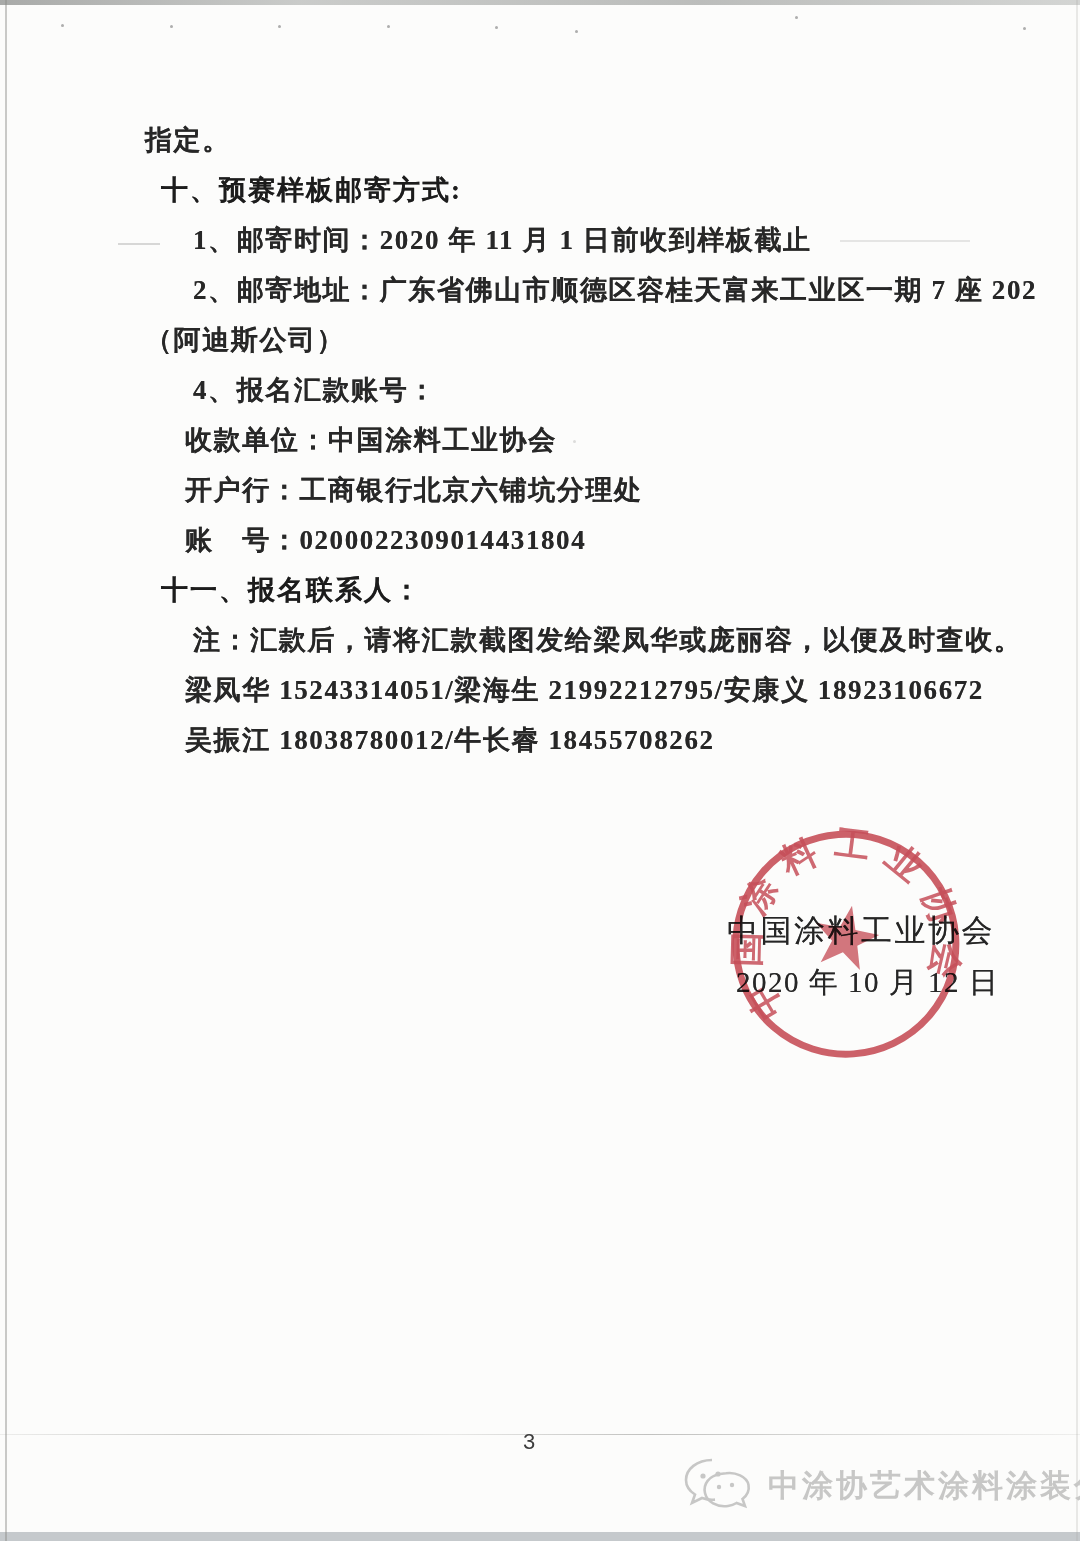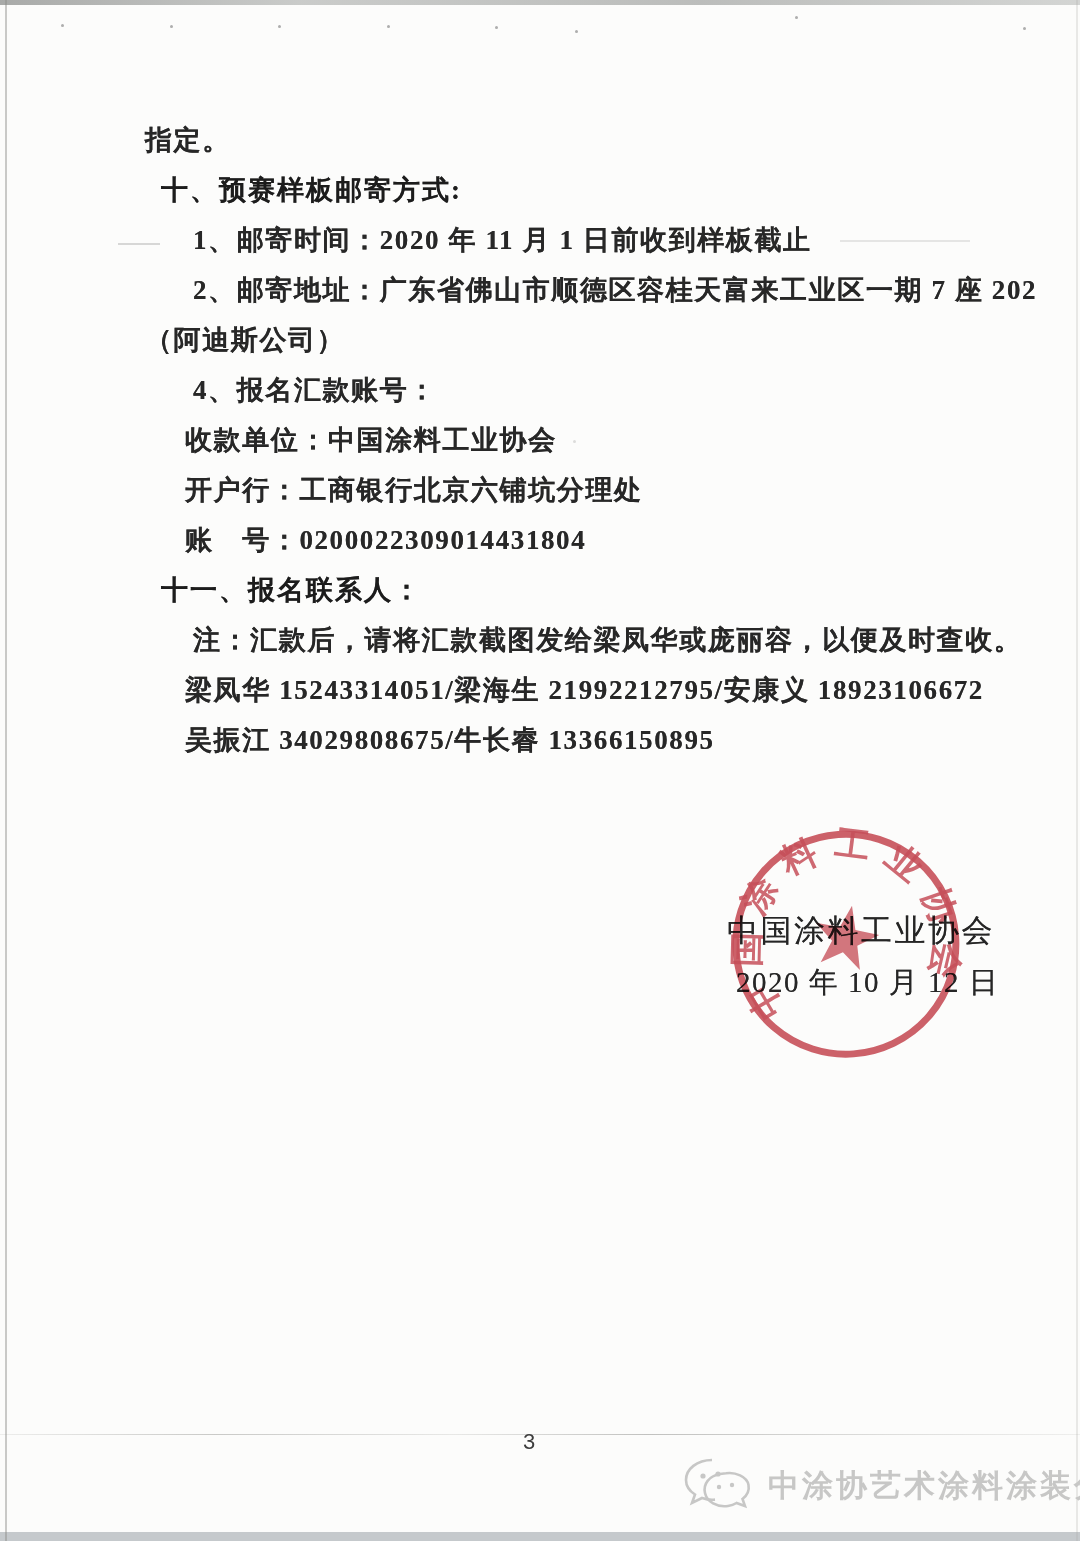--- a/index.html
+++ b/index.html
@@ -125,21 +125,21 @@
     <div class="line i1">1、邮寄时间：2020 年 11 月 1 日前收到样板截止</div>
     <div class="line i1">2、邮寄地址：广东省佛山市顺德区容桂天富来工业区一期 7 座 202</div>
     <div class="line i0">（阿迪斯公司）</div>
     <div class="line i1">4、报名汇款账号：</div>
     <div class="line i2">收款单位：中国涂料工业协会</div>
     <div class="line i2">开户行：工商银行北京六铺坑分理处</div>
     <div class="line i2">账　号：0200022309014431804</div>
     <div class="line heading i0">十一、报名联系人：</div>
     <div class="line i1">注：汇款后，请将汇款截图发给梁凤华或庞丽容，以便及时查收。</div>
     <div class="line i2">梁凤华 15243314051/梁海生 21992212795/安康义 18923106672</div>
-    <div class="line i2">吴振江 34029808675/牛长睿 13366150895</div>
+    <div class="line i2">吴振江 18038780012/牛长睿 18455708262</div>
   </div>
 
 <div class="sig-org">中国涂料工业协会</div>
 <div class="sig-date">2020 年 10 月 12 日</div>
 
 <svg class="stamp" viewBox="0 0 248 248">
   <defs>
     <path id="ringPath" d="M 61 185 A 88 88 0 1 1 185 185" fill="none"></path>
   </defs>
   <circle cx="122" cy="122" r="110" fill="none" stroke="#c5424e" stroke-width="7" opacity=".9"></circle>

